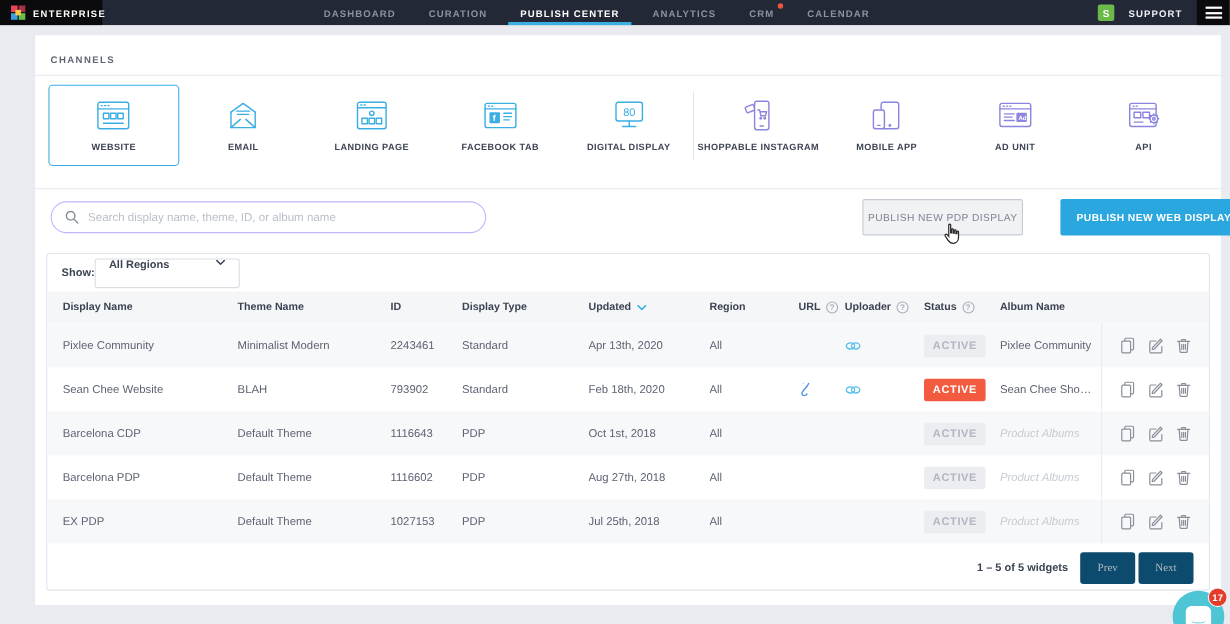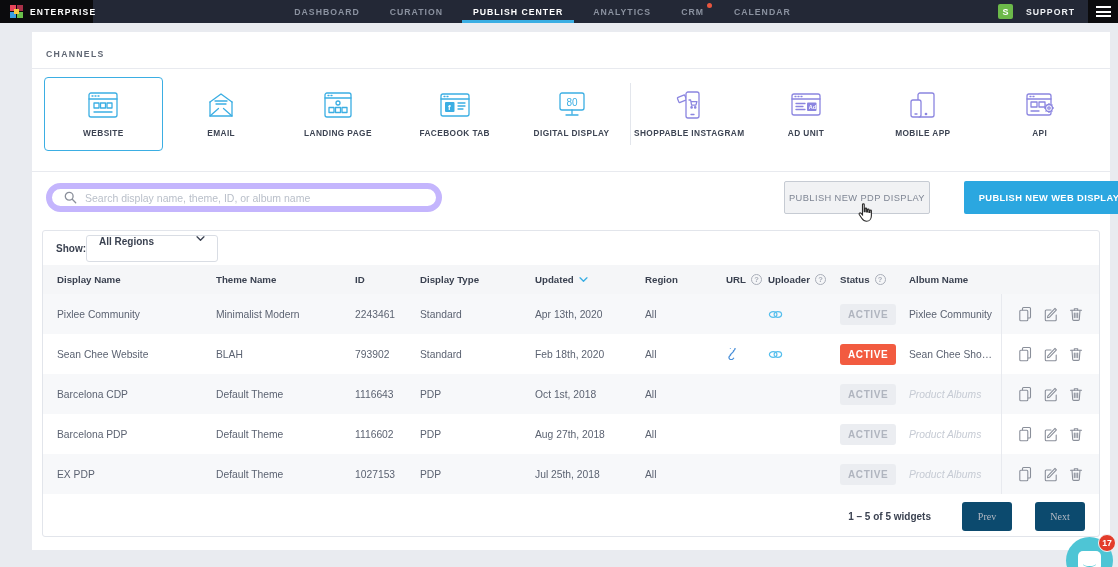--- a/index.html
+++ b/index.html
@@ -46,21 +46,21 @@
   .cicon { width:38px; height:28px; }
   .cicon svg { width:100%; height:100%; fill:none; stroke-linecap:round; stroke-linejoin:round; stroke-width:1.3px; }
   .cicon.blue svg { stroke:#3baee3; }
   .cicon.purple svg { stroke:#8b85e0; }
   .chan-divider { width:1px; height:62px; background:#e3e6ec; flex:none; }
 
   .hr2 { position:absolute; left:0; right:0; top:139px; border-top:1px solid #e8eaef; }
 
   
   .search-wrap { position:absolute; left:14px; top:151px; width:396px; height:29px;
-    border:6px solid #c4b5fd; border-radius:15px; display:flex; align-items:center; padding:0 12px; gap:8px; background:#fff; }
+    border:1px solid #c4b5fd; border-radius:15px; display:flex; align-items:center; padding:0 12px; gap:8px; background:#fff; }
   .search-wrap svg { width:13px; height:13px; stroke:#8a8f9a; fill:none; stroke-width:1.4px; stroke-linecap:round; flex:none; }
   .search-input { border:none; outline:none; flex:1; font-size:10.5px; color:#3d4453;
     font-family:"Liberation Sans", sans-serif; background:transparent; }
   .search-input::placeholder { color:#b9bfc9; }
   .btn-pdp { position:absolute; left:752px; top:149px; width:146px; height:33px; background:#f1f2f4;
     border:1px solid #c6cbd3; border-radius:2px; color:#7e8593; font-size:9.3px; font-weight:normal;
     letter-spacing:0.4px; cursor:pointer; font-family:"Liberation Sans", sans-serif; }
   .btn-web { position:absolute; left:932px; top:149px; width:170px; height:33px; background:#2ba7e0;
     border:none; border-radius:2px; color:#fff; font-size:9.3px; font-weight:bold; letter-spacing:0.4px;
     cursor:pointer; font-family:"Liberation Sans", sans-serif; }
@@ -90,21 +90,21 @@
     padding:5px 8px; border-radius:3px; }
   .badge.gray { background:#ebedf1; color:#b0b5bf; }
   .badge.red { background:#f25b40; color:#fff; }
   .linkcell { display:flex; align-items:center; }
   .linkcell svg { width:15px; height:11px; display:block; }
   .actions { border-left:1px solid #e8eaef; height:100%; display:flex; align-items:center;
     justify-content:space-evenly; padding:0 6px; }
   .act { width:16px; height:16px; cursor:pointer; }
   .act svg { width:16px; height:16px; fill:none; stroke:#8a8f9a; stroke-width:1.1px; stroke-linecap:round; stroke-linejoin:round; display:block; }
 
-  .pag-row { height:44px; display:flex; align-items:center; justify-content:flex-end; gap:23px; padding-right:14px; }
+  .pag-row { height:44px; display:flex; align-items:center; justify-content:flex-end; gap:3px; padding-right:14px; }
   .pag-summary { font-size:10px; font-weight:bold; color:#3b4251; margin-right:8px; }
   .pag-btn { height:29px; min-width:50px; background:#0c4a6e; border:none; border-radius:3px;
     color:#b4bac4; font-size:10px; cursor:pointer; padding:0 13px; font-family:Liberation Serif, serif; }
 
   
   .chat { position:absolute; left:1066px; top:514px; width:47px; height:47px; border-radius:50%;
     background:#4ec5d5; cursor:pointer; display:flex; align-items:center; justify-content:center; z-index:30; }
   .chat-bubble { width:23px; height:20px; background:#fff; border-radius:5px; position:relative; }
   .chat-bubble::after { content:""; position:absolute; left:5px; right:5px; bottom:4px; height:5px;
     border-bottom:1.6px solid #4ec5d5; border-radius:50%; }
@@ -220,41 +220,41 @@
           <rect x="15" y="1" width="13" height="26" rx="2" fill="#fff"></rect>
           <path d="M18 9 h1.6 l1 5.2 h4.3 l1 -3.6 h-6"></path>
           <circle cx="20.6" cy="16.4" r="0.7"></circle>
               <circle cx="24.2" cy="16.4" r="0.7"></circle>
           <line x1="20" y1="23.5" x2="23" y2="23.5"></line>
             </svg></span>
         <span class="lbl">SHOPPABLE INSTAGRAM</span>
       </div>
       <div class="channel">
         <span class="cicon purple"><svg viewBox="0 0 36 28">
+          <rect x="13" y="2" width="16" height="24" rx="2"></rect>
+              <circle cx="21" cy="23" r="0.7"></circle>
+          <rect x="6" y="9" width="10" height="17" rx="2" fill="#fff"></rect>
+          <line x1="10" y1="23" x2="12" y2="23"></line>
+            </svg></span>
+        <span class="lbl">MOBILE APP</span>
+      </div>
+      <div class="channel">
+        <span class="cicon purple"><svg viewBox="0 0 36 28">
           <rect x="4" y="3" width="28" height="21" rx="2"></rect>
               <line x1="4" y1="8" x2="32" y2="8"></line>
           <line x1="7" y1="5.5" x2="8" y2="5.5"></line>
               <line x1="10" y1="5.5" x2="11" y2="5.5"></line>
               <line x1="13" y1="5.5" x2="14" y2="5.5"></line>
           <line x1="8" y1="12.5" x2="17" y2="12.5"></line>
               <line x1="8" y1="15.5" x2="15" y2="15.5"></line>
               <line x1="8" y1="18.5" x2="17" y2="18.5"></line>
           <rect x="19" y="11.5" width="9.5" height="8.5" rx="1" fill="#8b85e0" stroke="none"></rect>
           <text x="20.8" y="18" font-size="5.5" fill="#fff" stroke="none" font-family="Liberation Sans,sans-serif" font-weight="bold">Ad</text>
             </svg></span>
         <span class="lbl">AD UNIT</span>
-      </div>
-      <div class="channel">
-        <span class="cicon purple"><svg viewBox="0 0 36 28">
-          <rect x="13" y="2" width="16" height="24" rx="2"></rect>
-              <circle cx="21" cy="23" r="0.7"></circle>
-          <rect x="6" y="9" width="10" height="17" rx="2" fill="#fff"></rect>
-          <line x1="10" y1="23" x2="12" y2="23"></line>
-            </svg></span>
-        <span class="lbl">MOBILE APP</span>
       </div>
       <div class="channel">
         <span class="cicon purple"><svg viewBox="0 0 36 28">
           <rect x="5" y="3" width="24" height="21" rx="2"></rect>
               <line x1="5" y1="8" x2="29" y2="8"></line>
           <line x1="8" y1="5.5" x2="9" y2="5.5"></line>
               <line x1="11" y1="5.5" x2="12" y2="5.5"></line>
           <rect x="9" y="11" width="6" height="5"></rect>
               <rect x="17" y="11" width="6" height="5"></rect>
           <line x1="9" y1="20" x2="17" y2="20"></line>

